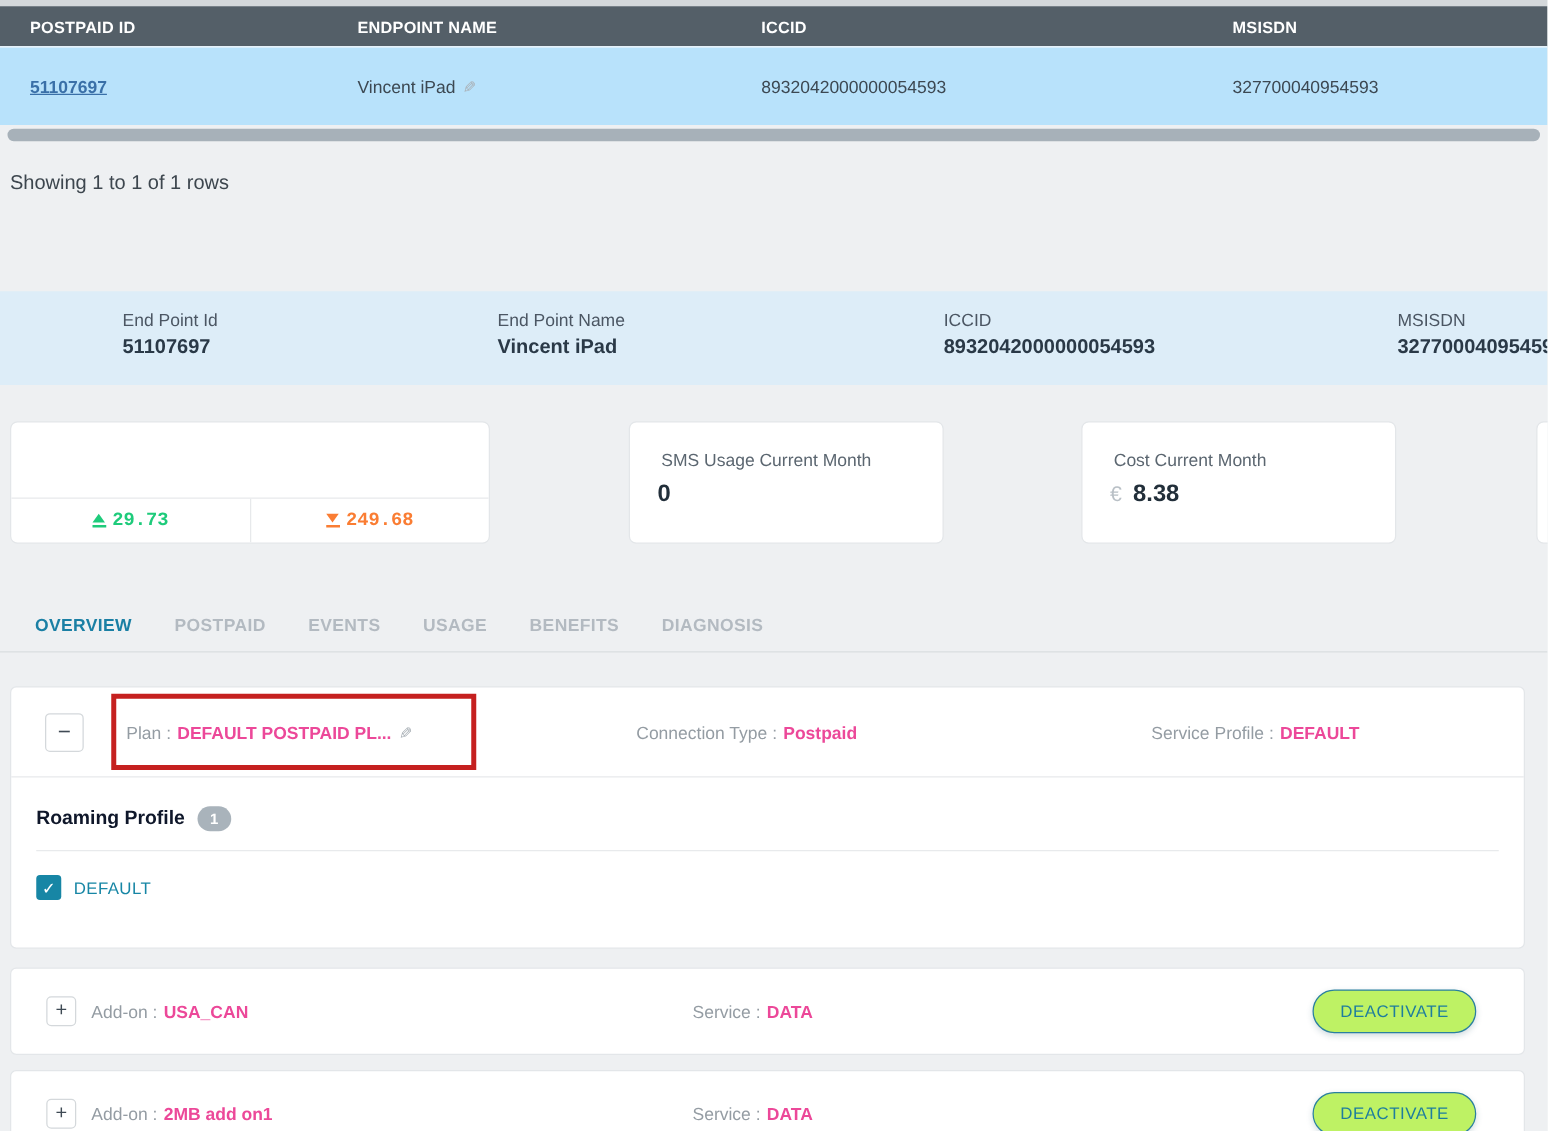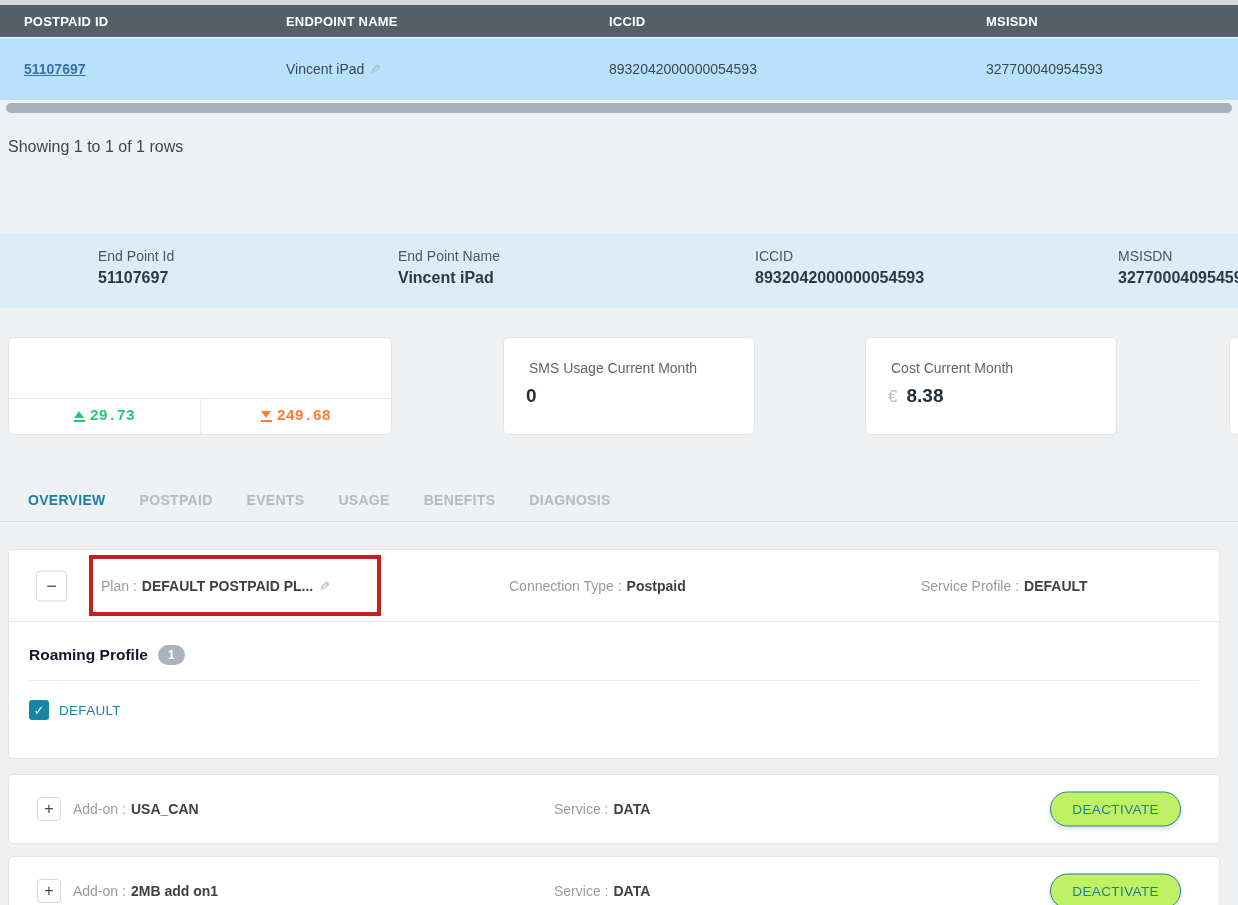--- a/index.html
+++ b/index.html
@@ -84,21 +84,21 @@
   .sqbtn {
     position:absolute; top:50%; transform:translateY(-50%);
     background:#fff; border:1px solid #d4d8db; border-radius:4px;
     color:#3f4a54; cursor:pointer; font-family:inherit;
     display:flex; align-items:center; justify-content:center;
   }
   .sqbtn.minus { left:27px; width:31px; height:31px; font-size:18px; }
   .sqbtn.plus  { left:28px; width:24px; height:24px; font-size:16px; }
   .inline-kv { position:absolute; top:50%; transform:translateY(-50%); white-space:nowrap; font-size:14px; }
   .inline-kv .lbl { color:#949ca3; }
-  .inline-kv .val { color:#404040; font-weight:bold; margin-left:5px; }
+  .inline-kv .val { color:#ec4899; font-weight:bold; margin-left:5px; }
   .plan-text { left:92px; }
   .red-box {
     position:absolute; left:80px; top:5px; width:292px; height:61px;
     border:4px solid #c5201f; pointer-events:none;
   }
 
   .roaming { padding:0 20px 0 20px; }
   .roaming-head { margin-top:23px; display:flex; align-items:center; }
   .r-title { font-size:15.5px; font-weight:bold; color:#0f172a; }
   .badge {

